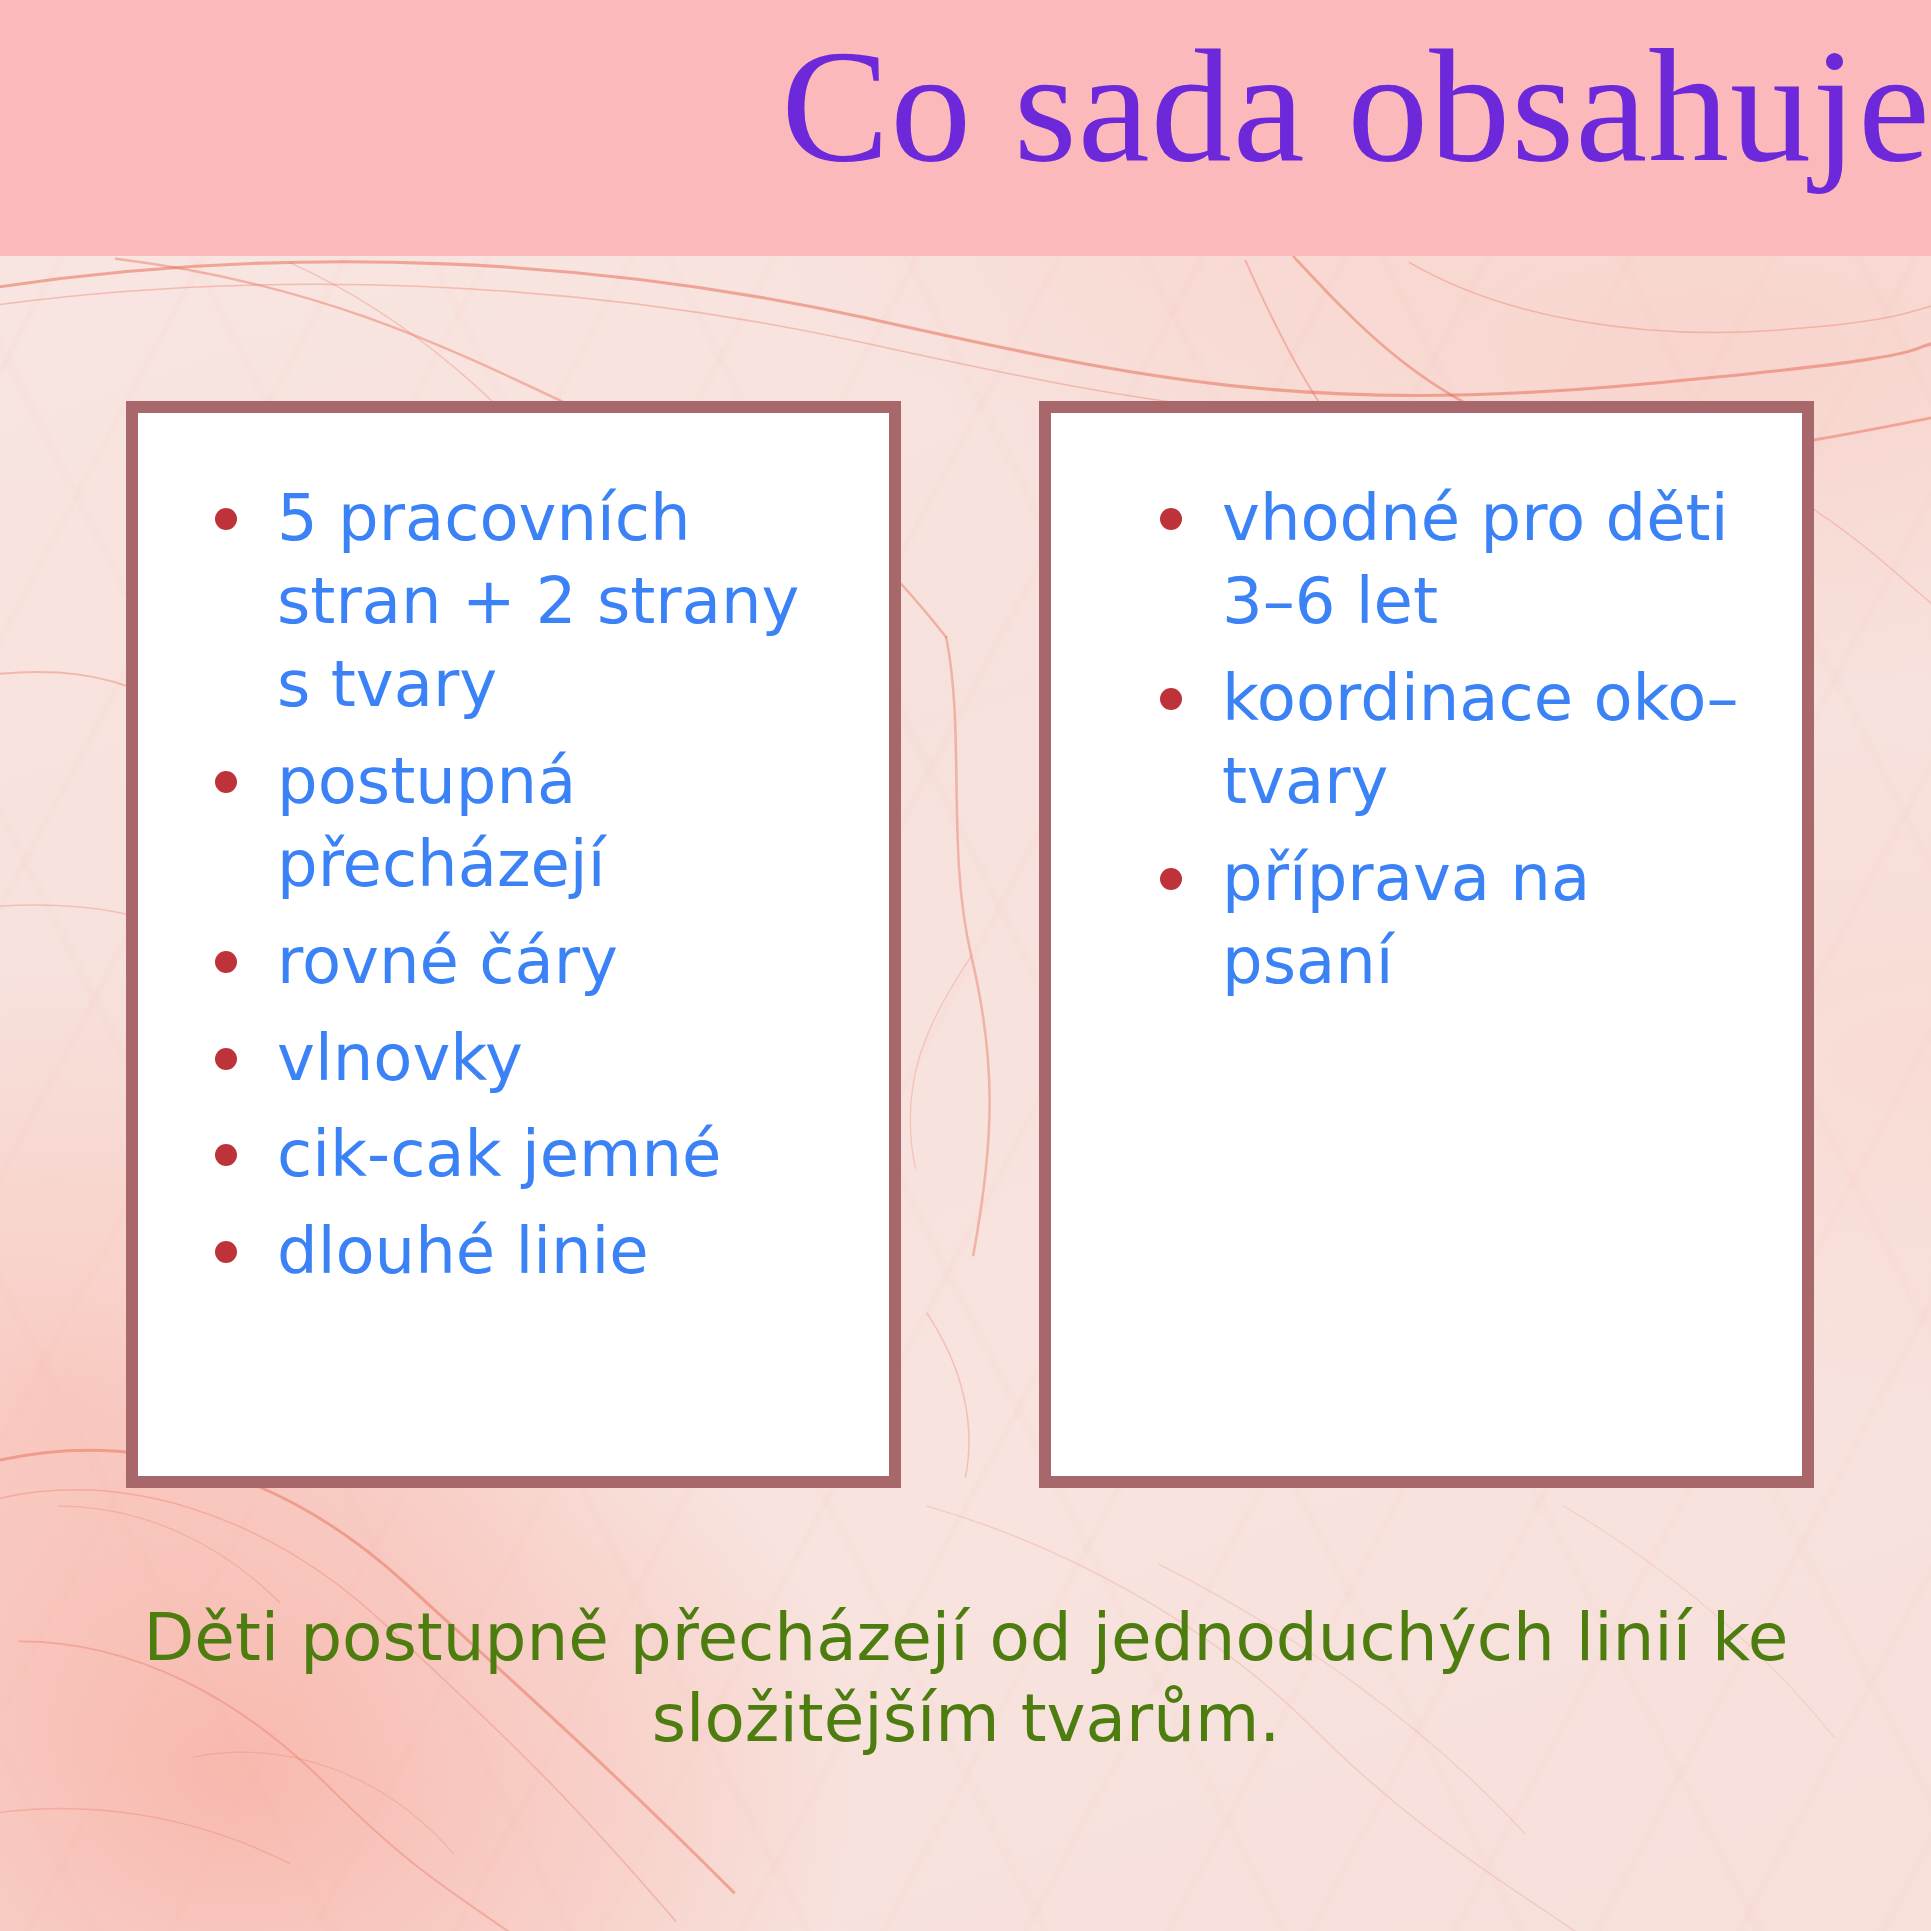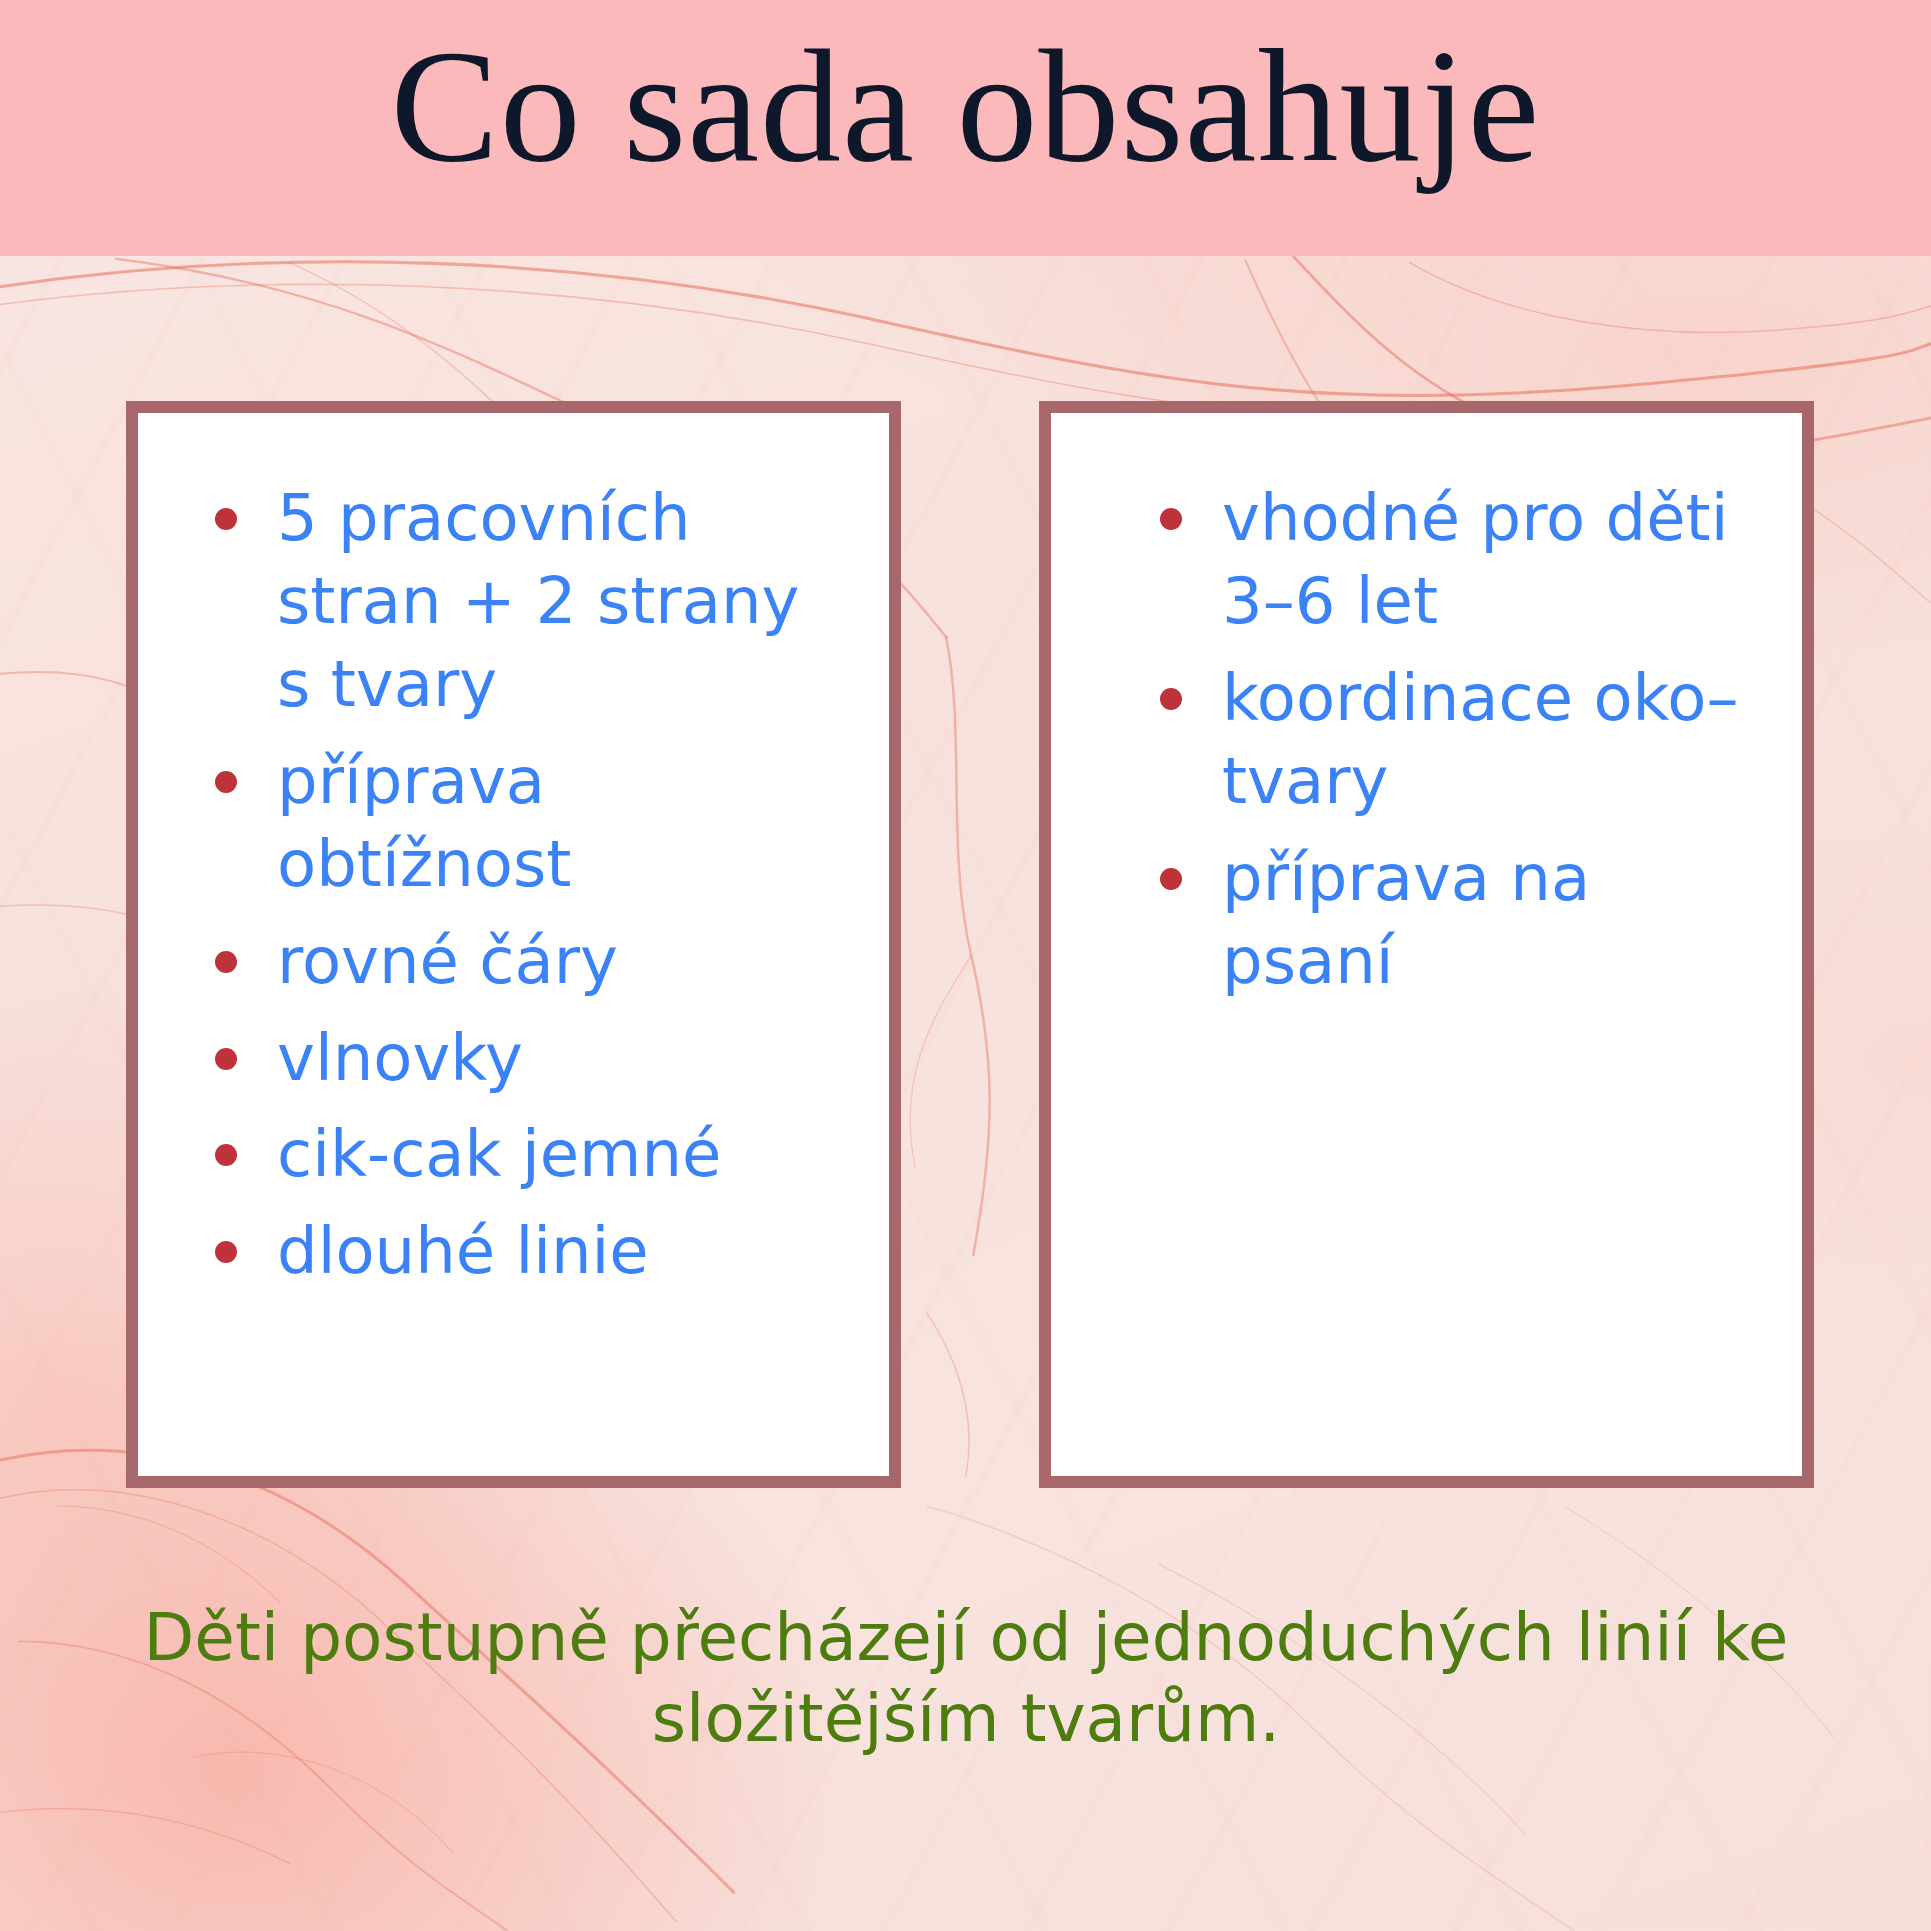--- a/index.html
+++ b/index.html
@@ -66,25 +66,25 @@
     width: 1931px;
     height: 256px;
     background: #FBB9BC;
     z-index: 5;
   }
   .page-title {
     position: absolute;
     left: 0;
     top: 21px;
     width: 1931px;
-    text-align: center;
+    text-align: right;
     font-family: "Liberation Serif", "DejaVu Serif", serif;
     font-size: 162px;
     line-height: 1.05;
-    color: #0f172a;
+    color: #6d28d9;
     letter-spacing: 1px;
     white-space: nowrap;
   }
 
   
   .card {
     position: absolute;
     background: #FFFFFF;
     border: 12.6px solid #A8686B;
     box-sizing: border-box;
@@ -188,21 +188,21 @@
   </div>
 
   <div class="card" id="card-left">
     <ul class="bullet-list">
       <li class="bullet-item">
         <span class="bullet-dot"></span>
         <span>5 pracovních stran + 2 strany s tvary</span>
       </li>
       <li class="bullet-item">
         <span class="bullet-dot"></span>
-        <span>příprava obtížnost</span>
+        <span>postupná přecházejí</span>
       </li>
       <li class="bullet-item">
         <span class="bullet-dot"></span>
         <span>rovné čáry</span>
       </li>
       <li class="bullet-item">
         <span class="bullet-dot"></span>
         <span>vlnovky</span>
       </li>
       <li class="bullet-item">

